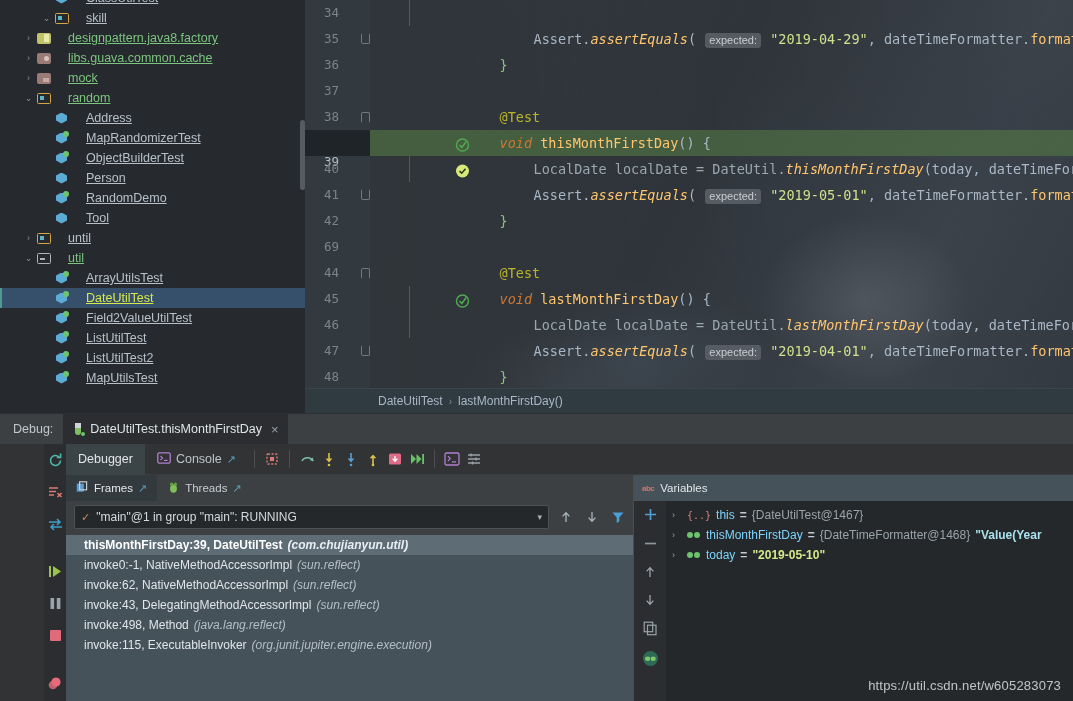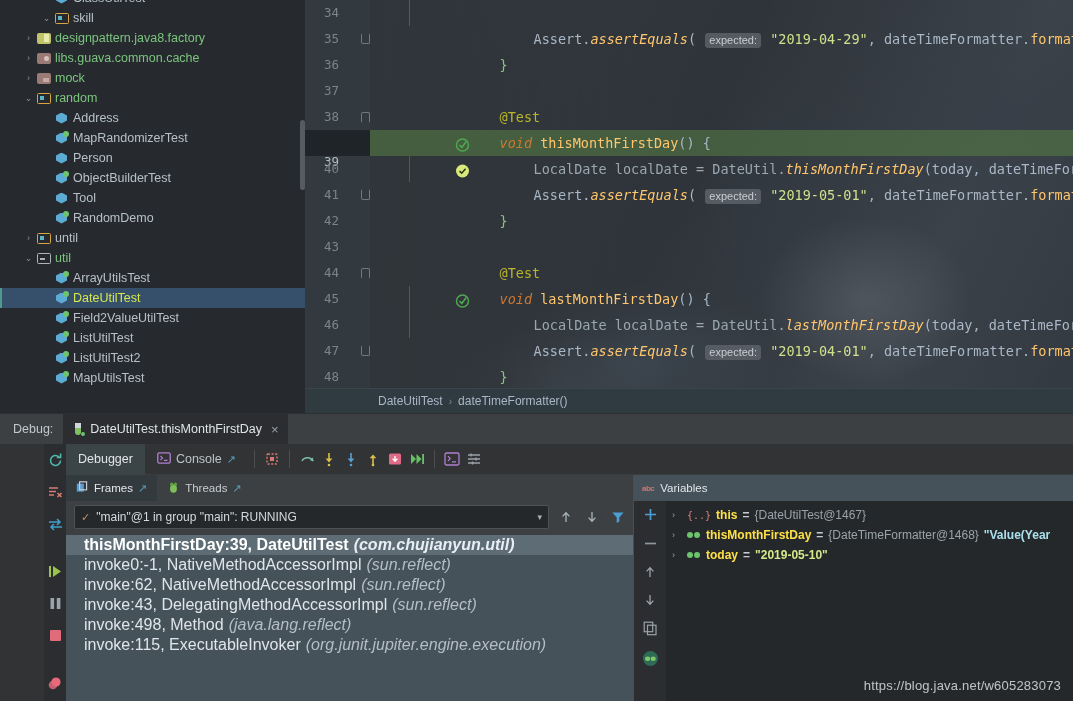--- a/index.html
+++ b/index.html
@@ -27,21 +27,21 @@
   .tree-row.sel { background: #36506b; }
   .tree-row.sel::before {
     content: ""; position: absolute; left: 0; top: 0; bottom: 0; width: 2px; background: #4e9a8f;
   }
   .arrow {
     width: 13px; text-align: center; color: #8b9299; font-size: 9px; flex: 0 0 13px;
     line-height: 1;
   }
   .arrow.none { color: transparent; }
   .ticon { width: 17px; flex: 0 0 17px; display: flex; align-items: center; justify-content: center; }
-  .lbl { padding-left: 3px; }
+  .lbl { padding-left: 16px; text-decoration: underline; }
   .lbl.green { color: #7cc47f; }
   .lbl.sel-txt { color: #d7e84e; }
 
   
   .fold { width: 14px; height: 11px; position: relative; }
   .fold i { position: absolute; inset: 0; border: 1.3px solid #d9a441; border-radius: 1.5px; }
   .fold i::after { content:""; position:absolute; left:2px; top:2px; width:4px; height:4px; background:#5fb3c7; }
   .fold.plain i { border-color: #b0b4b8; }
   .fold.plain i::after { background: #b0b4b8; width:5px; height:2px; top:4px; }
   .fold.pkg i { border: none; background: #c0c36a; border-radius: 2px; }
@@ -182,21 +182,21 @@
 
   .thread-sel-row { display: flex; align-items: center; background: #3c4043; padding: 4px 6px 6px 8px; gap: 8px; }
   .thread-sel {
     flex: 1; height: 24px; background: #25282a; border: 1px solid #4d5255; border-radius: 2px;
     display: flex; align-items: center; padding: 0 6px; font-size: 12px; color: #d5dade; gap: 6px;
   }
   .thread-check { color: #d08b5a; font-size: 11px; }
   .caret { margin-left: auto; color: #aab1b6; font-size: 9px; }
   .mini-ic { width: 18px; height: 18px; display:flex; align-items:center; justify-content:center; }
 
-  .frames-list { flex: 1; background: #46525a; overflow: hidden; font-size: 16px; }
+  .frames-list { flex: 1; background: #46525a; overflow: hidden; font-size: 12px; }
   .frame-row { height: 20px; display: flex; align-items: center; padding-left: 18px; white-space: nowrap; color: #dfe5ea; }
   .frame-row.sel { background: #5d6c75; color: #ffffff; font-weight: bold; }
   .frame-pkg { color: #b4bec6; font-style: italic; padding-left: 5px; font-weight: normal; }
   .frame-row.sel .frame-pkg { color: #e8eef3; font-style: italic; font-weight: bold; }
 
   .vars-pane { width: 468px; background: #25282a; display: flex; flex-direction: column; }
   .vars-head {
     height: 26px; background: #46525a; display: flex; align-items: center; gap: 6px; padding-left: 8px;
     font-size: 11.5px; color: #e0e6ea;
   }
@@ -208,21 +208,21 @@
   }
   .vars-list { flex: 1; background: #25282a; padding-top: 4px; font-size: 12px; }
   .var-row { height: 20px; display: flex; align-items: center; gap: 5px; padding-left: 6px; white-space: nowrap; }
   .v-arrow { color: #9aa3a9; font-size: 9px; width: 10px; }
   .v-obj { color: #d0807a; font-size: 10px; font-family: "DejaVu Sans Mono", monospace; }
   .v-glasses { width: 14px; height: 8px; position: relative; }
   .v-glasses i, .v-glasses s {
     position:absolute; top:1px; width:6px; height:6px; background:#6ec36e; border-radius:50%; display:block;
   }
   .v-glasses i { left: 0; } .v-glasses s { left: 7px; }
-  .v-name { color: #fde047; font-weight: bold; }
+  .v-name { color: #7dd3fc; font-weight: normal; }
   .v-eq { color: #c5cbd0; font-weight: bold; }
   .v-val { color: #9aa3a9; }
   .v-str { color: #d7e88a; font-weight: bold; }
   .v-strb { color: #a9e0ec; font-weight: bold; }
 
   .watermark {
     position: absolute; right: 12px; bottom: 8px; color: rgba(235,238,240,0.78);
     font-size: 13px; z-index: 30; letter-spacing: 0.2px;
   }
   .scroll-vert {
@@ -319,57 +319,57 @@
               <b></b>
               <s></s>
             </span>
           </span>
           <span class="lbl ">MapRandomizerTest</span>
         </div>
         <div class="tree-row">
           <span style="width:40px;flex:0 0 40px"></span>
           <span class="arrow none">›</span>
           <span class="ticon">
+            <span class="cube test">
+              <b></b>
+              <s></s>
+            </span>
+          </span>
+          <span class="lbl ">ObjectBuilderTest</span>
+        </div>
+        <div class="tree-row">
+          <span style="width:40px;flex:0 0 40px"></span>
+          <span class="arrow none">›</span>
+          <span class="ticon">
             <span class="cube">
               <b></b>
             </span>
           </span>
           <span class="lbl ">Person</span>
         </div>
         <div class="tree-row">
           <span style="width:40px;flex:0 0 40px"></span>
           <span class="arrow none">›</span>
           <span class="ticon">
             <span class="cube test">
               <b></b>
               <s></s>
             </span>
           </span>
-          <span class="lbl ">ObjectBuilderTest</span>
+          <span class="lbl ">RandomDemo</span>
         </div>
         <div class="tree-row">
           <span style="width:40px;flex:0 0 40px"></span>
           <span class="arrow none">›</span>
           <span class="ticon">
             <span class="cube">
               <b></b>
             </span>
           </span>
           <span class="lbl ">Tool</span>
-        </div>
-        <div class="tree-row">
-          <span style="width:40px;flex:0 0 40px"></span>
-          <span class="arrow none">›</span>
-          <span class="ticon">
-            <span class="cube test">
-              <b></b>
-              <s></s>
-            </span>
-          </span>
-          <span class="lbl ">RandomDemo</span>
         </div>
         <div class="tree-row">
           <span style="width:22px;flex:0 0 22px"></span>
           <span class="arrow">›</span>
           <span class="ticon">
             <span class="fold">
               <i></i>
             </span>
           </span>
           <span class="lbl ">until</span>
@@ -546,21 +546,21 @@
         </div>
 
         <div class="cline">
           <div class="lnum-wrap">
             <span class="lnum">42</span>
           </div>
         </div>
 
         <div class="cline">
           <div class="lnum-wrap">
-            <span class="lnum">43</span>
+            <span class="lnum">69</span>
           </div>
           <div class="ctext" style="padding-left:32px">
             <span class="k-ann">@Test</span>
           </div>
         </div>
 
         <div class="cline">
           <div class="lnum-wrap">
             <span class="lnum">44</span>
             <span class="gmark">
@@ -610,21 +610,21 @@
           <div class="lnum-wrap">
             <span class="lnum">48</span>
           </div>
         </div>
 
       </div>
 
       <div class="breadcrumb">
         <span>DateUtilTest</span>
         <span class="bc-sep">›</span>
-        <span>dateTimeFormatter()</span>
+        <span>lastMonthFirstDay()</span>
       </div>
     </div>
   </div>
 
   <div class="debug">
 
     <div class="debug-head">
       <span class="debug-label">Debug:</span>
       <div class="debug-tab">
         <span class="tube"></span>
@@ -913,14 +913,14 @@
                   </div>
                 </div>
             </div>
           </div>
 
         </div>
       </div>
     </div>
   </div>
 
-  <div class="watermark">https://blog.java.net/w605283073</div>
+  <div class="watermark">https://util.csdn.net/w605283073</div>
 </div>
 
 </body></html>

